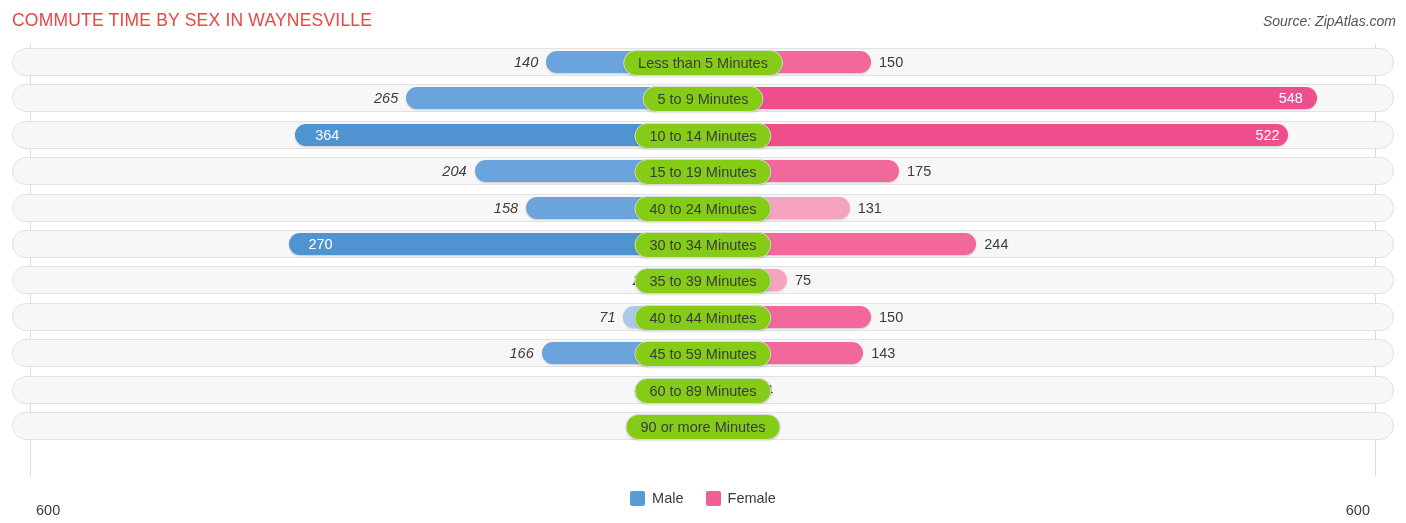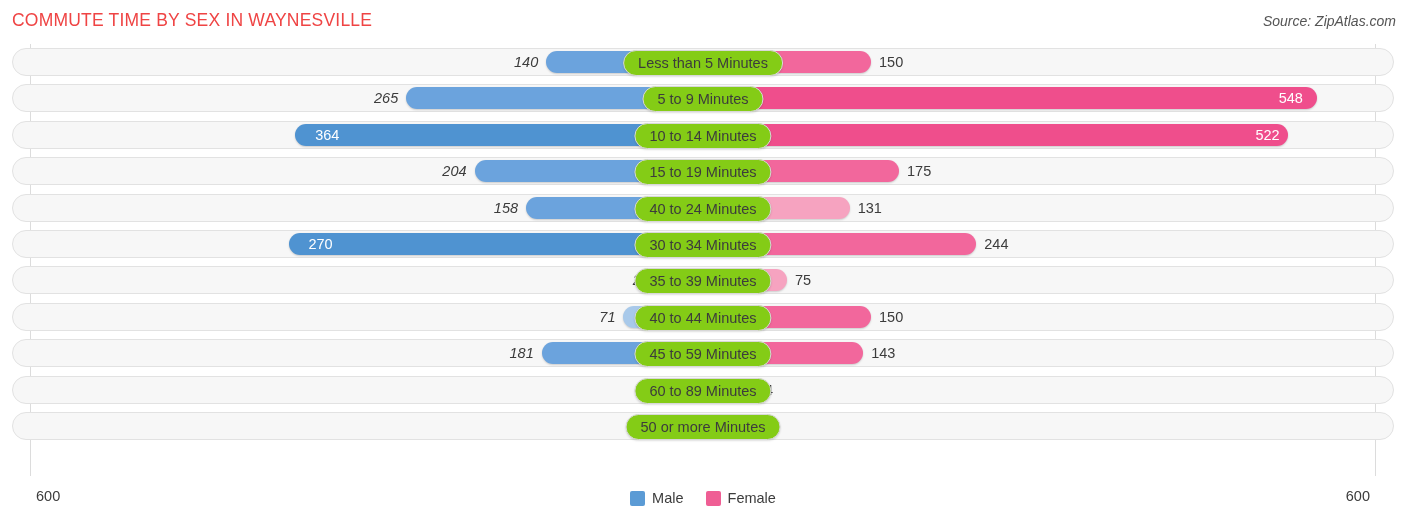--- a/index.html
+++ b/index.html
@@ -142,21 +142,21 @@
   
   .footer {
     position: absolute;
     left: 0;
     top: 484px;
     width: 1406px;
     height: 39px;
   }
   .axis-end {
     position: absolute;
-    top: 4px;
+    top: 18px;
     font-size: 14.5px;
     color: #3c3c3c;
   }
   .axis-end.left  { left: 36px; }
   .axis-end.right { right: 36px; }
 
   .legend {
     position: absolute;
     left: 0; right: 0;
     top: 6px;
@@ -271,21 +271,21 @@
           <div class="val outside-left" style="right: calc(50% + 87.52px);">71</div>
           <div class="val outside-right" style="left: calc(50% + 176px);">150</div>
           <div class="cat-pill">40 to 44 Minutes</div>
         </div>
       </div>
       <div class="row">
         <div class="track"></div>
         <div class="bar-wrap">
           <div class="bar male" title="Male: 144" style="width: 161.28px; background: rgb(107, 163, 221);"></div>
           <div class="bar female" title="Female: 143" style="width: 160.16px; background: rgb(242, 103, 156);"></div>
-          <div class="val outside-left" style="right: calc(50% + 169.28px);">181</div>
+          <div class="val outside-left" style="right: calc(50% + 169.28px);">166</div>
           <div class="val outside-right" style="left: calc(50% + 168.16px);">143</div>
           <div class="cat-pill">45 to 59 Minutes</div>
         </div>
       </div>
       <div class="row">
         <div class="track"></div>
         <div class="bar-wrap">
           <div class="bar male" title="Male: 1" style="width: 46px; background: rgb(168, 201, 234);"></div>
           <div class="bar female" title="Female: 14" style="width: 46px; background: rgb(246, 163, 192);"></div>
           <div class="val outside-left" style="right: calc(50% + 54px);">1</div>
@@ -293,21 +293,21 @@
           <div class="cat-pill">60 to 89 Minutes</div>
         </div>
       </div>
       <div class="row">
         <div class="track"></div>
         <div class="bar-wrap">
           <div class="bar male" title="Male: 0" style="width: 46px; background: rgb(168, 201, 234);"></div>
           <div class="bar female" title="Female: 0" style="width: 46px; background: rgb(246, 163, 192);"></div>
           <div class="val outside-left" style="right: calc(50% + 54px);">0</div>
           <div class="val outside-right" style="left: calc(50% + 54px);">0</div>
-          <div class="cat-pill">50 or more Minutes</div>
+          <div class="cat-pill">90 or more Minutes</div>
         </div>
       </div>
     </div>
 </div>
 
 <div class="footer">
   <div class="axis-end left">600</div>
   <div class="axis-end right">600</div>
   <div class="legend" id="legend">
       <div class="legend-item">

